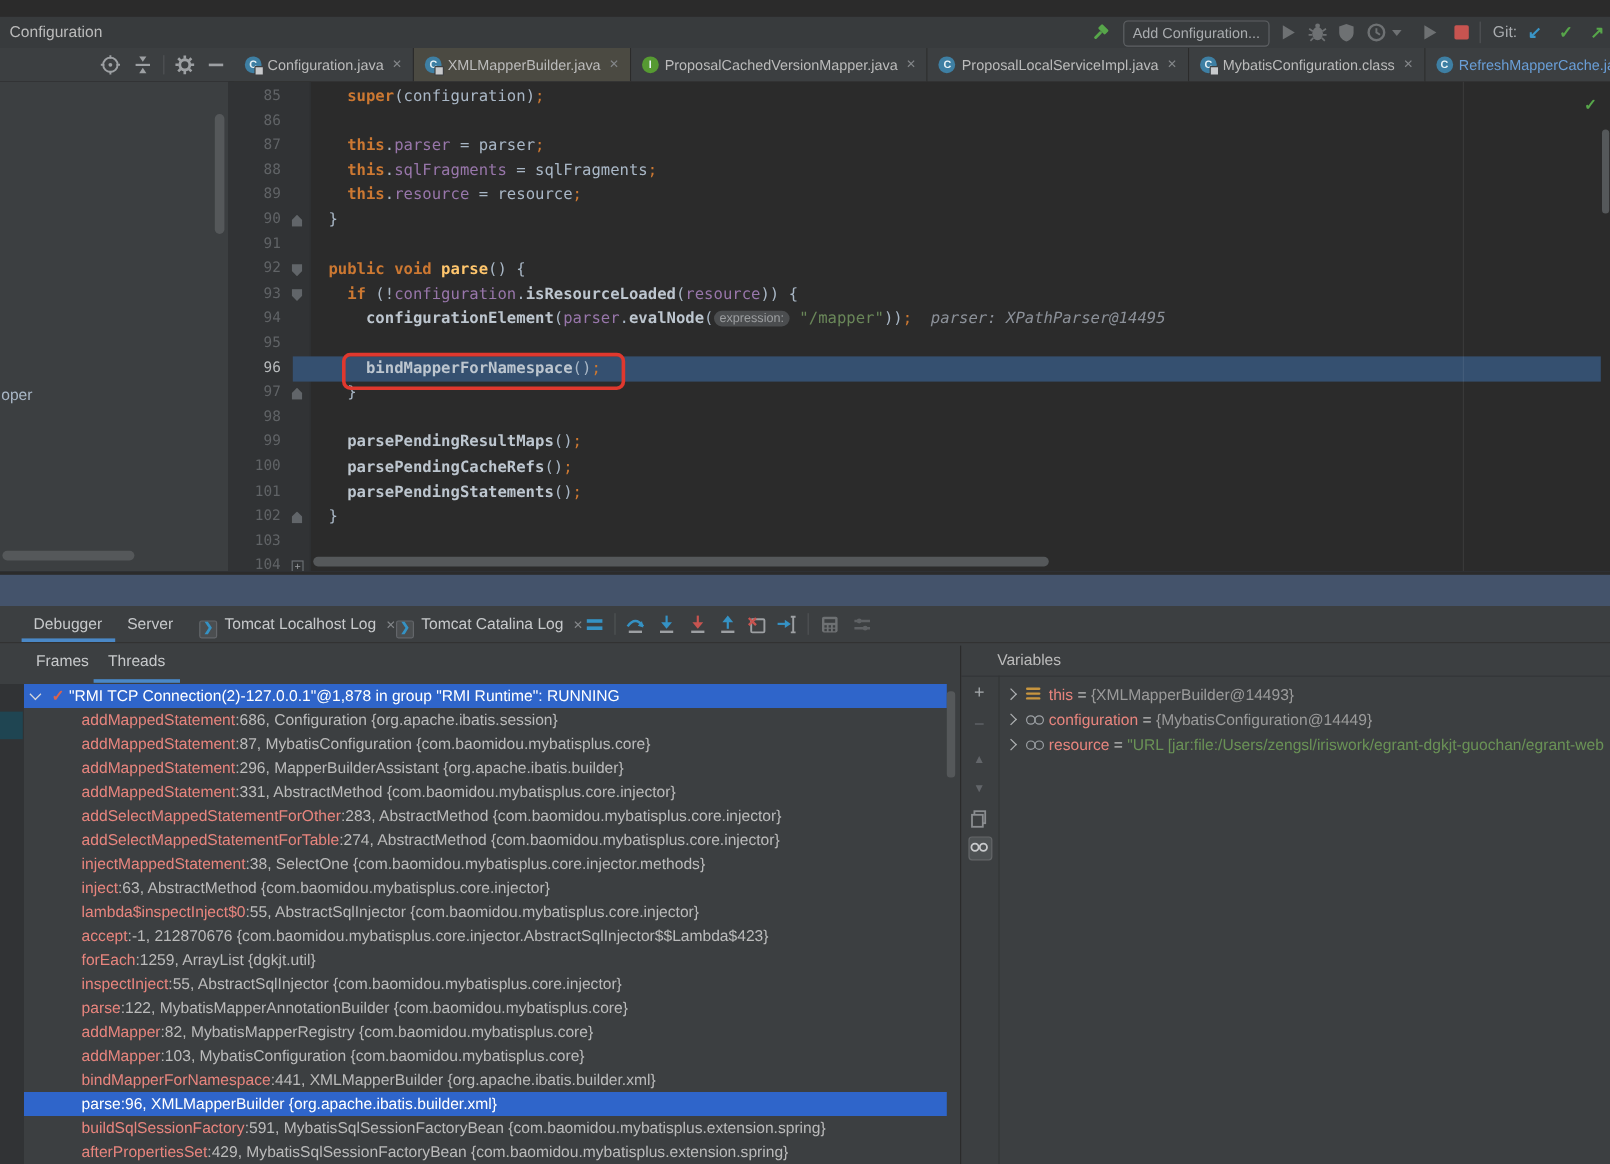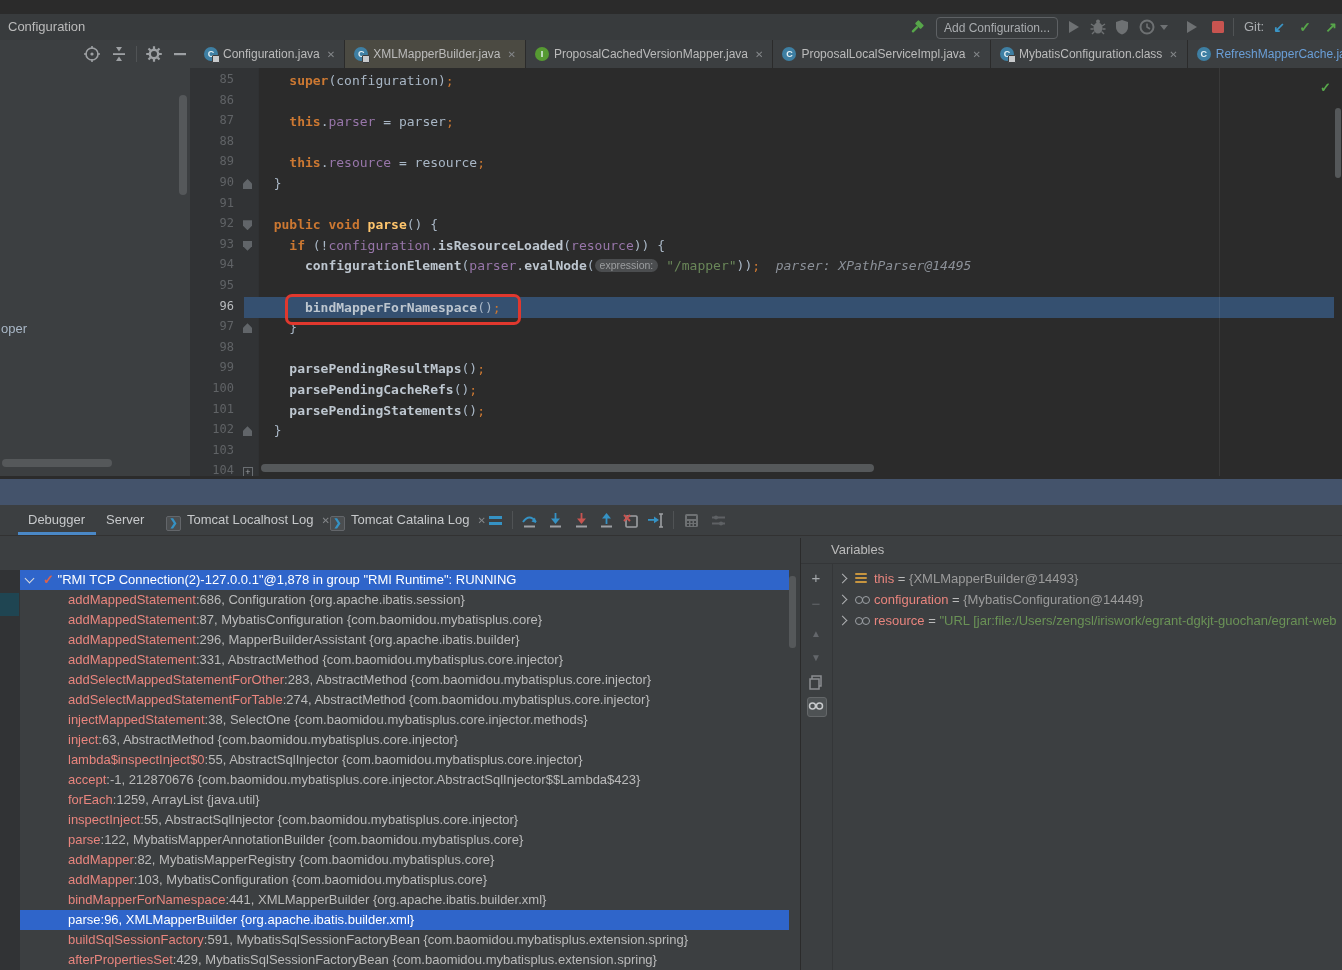--- a/index.html
+++ b/index.html
@@ -248,20 +248,21 @@
           </div>
           <div class="crow" style="top: 22.6px;">
             <div class="gnum">86</div>
           </div>
           <div class="crow" style="top: 43.2px;">
             <div class="gnum">87</div>
             <pre class="cline"><span class="c-p">    </span><span class="c-k">this</span><span class="c-p">.</span><span class="c-f">parser</span><span class="c-p"> = parser</span><span class="c-o">;</span></pre>
           </div>
           <div class="crow" style="top: 63.8px;">
             <div class="gnum">88</div>
+            <pre class="cline"><span class="c-p">    </span><span class="c-k">this</span><span class="c-p">.</span><span class="c-f">sqlFragments</span><span class="c-p"> = sqlFragments</span><span class="c-o">;</span></pre>
           </div>
           <div class="crow" style="top: 84.4px;">
             <div class="gnum">89</div>
             <pre class="cline"><span class="c-p">    </span><span class="c-k">this</span><span class="c-p">.</span><span class="c-f">resource</span><span class="c-p"> = resource</span><span class="c-o">;</span></pre>
           </div>
           <div class="crow" style="top: 105px;">
             <div class="gnum">90</div>
             <span class="fold close"></span>
             <pre class="cline"><span class="c-p">  }</span></pre>
           </div>
@@ -411,40 +412,45 @@
         <svg width="17" height="17" viewBox="0 0 17 17">
             <g stroke="#5E6164" stroke-width="2">
               <path d="M2 5.5 H15 M2 11.5 H15"></path>
             </g>
             <circle cx="6" cy="5.5" r="2" fill="#5E6164"></circle>
             <circle cx="11" cy="11.5" r="2" fill="#5E6164"></circle>
           </svg>
       </span>
     </div>
 
+    <div class="subtabs">
+      <span class="subtab" style="left:30px">Frames</span>
+      <span class="subtab" style="left:90px">Threads</span>
+      <div class="subline" style="left:78px;width:72px"></div>
+    </div>
 
     <div class="frames">
       <div class="fgutter">
           <div class="tealblk"></div>
         </div>
       <div class="throw">
         <span class="chev down" style="margin:0 10px 2px 6px"></span><span class="thcheck">✓ </span><span>"RMI TCP Connection(2)-127.0.0.1"@1,878 in group "RMI Runtime": RUNNING</span>
       </div>
       <div id="frame-rows">
           <div class="frow" style="top: 20px; left: 20px; width: 769px; padding-left: 48px; box-sizing: border-box;"><span class="nm">addMappedStatement</span><span class="rs">:686, Configuration {org.apache.ibatis.session}</span></div>
           <div class="frow" style="top: 40px; left: 20px; width: 769px; padding-left: 48px; box-sizing: border-box;"><span class="nm">addMappedStatement</span><span class="rs">:87, MybatisConfiguration {com.baomidou.mybatisplus.core}</span></div>
           <div class="frow" style="top: 60px; left: 20px; width: 769px; padding-left: 48px; box-sizing: border-box;"><span class="nm">addMappedStatement</span><span class="rs">:296, MapperBuilderAssistant {org.apache.ibatis.builder}</span></div>
           <div class="frow" style="top: 80px; left: 20px; width: 769px; padding-left: 48px; box-sizing: border-box;"><span class="nm">addMappedStatement</span><span class="rs">:331, AbstractMethod {com.baomidou.mybatisplus.core.injector}</span></div>
           <div class="frow" style="top: 100px; left: 20px; width: 769px; padding-left: 48px; box-sizing: border-box;"><span class="nm">addSelectMappedStatementForOther</span><span class="rs">:283, AbstractMethod {com.baomidou.mybatisplus.core.injector}</span></div>
           <div class="frow" style="top: 120px; left: 20px; width: 769px; padding-left: 48px; box-sizing: border-box;"><span class="nm">addSelectMappedStatementForTable</span><span class="rs">:274, AbstractMethod {com.baomidou.mybatisplus.core.injector}</span></div>
           <div class="frow" style="top: 140px; left: 20px; width: 769px; padding-left: 48px; box-sizing: border-box;"><span class="nm">injectMappedStatement</span><span class="rs">:38, SelectOne {com.baomidou.mybatisplus.core.injector.methods}</span></div>
           <div class="frow" style="top: 160px; left: 20px; width: 769px; padding-left: 48px; box-sizing: border-box;"><span class="nm">inject</span><span class="rs">:63, AbstractMethod {com.baomidou.mybatisplus.core.injector}</span></div>
           <div class="frow" style="top: 180px; left: 20px; width: 769px; padding-left: 48px; box-sizing: border-box;"><span class="nm">lambda$inspectInject$0</span><span class="rs">:55, AbstractSqlInjector {com.baomidou.mybatisplus.core.injector}</span></div>
           <div class="frow" style="top: 200px; left: 20px; width: 769px; padding-left: 48px; box-sizing: border-box;"><span class="nm">accept</span><span class="rs">:-1, 212870676 {com.baomidou.mybatisplus.core.injector.AbstractSqlInjector$$Lambda$423}</span></div>
-          <div class="frow" style="top: 220px; left: 20px; width: 769px; padding-left: 48px; box-sizing: border-box;"><span class="nm">forEach</span><span class="rs">:1259, ArrayList {java.util}</span></div>
+          <div class="frow" style="top: 220px; left: 20px; width: 769px; padding-left: 48px; box-sizing: border-box;"><span class="nm">forEach</span><span class="rs">:1259, ArrayList {dgkjt.util}</span></div>
           <div class="frow" style="top: 240px; left: 20px; width: 769px; padding-left: 48px; box-sizing: border-box;"><span class="nm">inspectInject</span><span class="rs">:55, AbstractSqlInjector {com.baomidou.mybatisplus.core.injector}</span></div>
           <div class="frow" style="top: 260px; left: 20px; width: 769px; padding-left: 48px; box-sizing: border-box;"><span class="nm">parse</span><span class="rs">:122, MybatisMapperAnnotationBuilder {com.baomidou.mybatisplus.core}</span></div>
           <div class="frow" style="top: 280px; left: 20px; width: 769px; padding-left: 48px; box-sizing: border-box;"><span class="nm">addMapper</span><span class="rs">:82, MybatisMapperRegistry {com.baomidou.mybatisplus.core}</span></div>
           <div class="frow" style="top: 300px; left: 20px; width: 769px; padding-left: 48px; box-sizing: border-box;"><span class="nm">addMapper</span><span class="rs">:103, MybatisConfiguration {com.baomidou.mybatisplus.core}</span></div>
           <div class="frow" style="top: 320px; left: 20px; width: 769px; padding-left: 48px; box-sizing: border-box;"><span class="nm">bindMapperForNamespace</span><span class="rs">:441, XMLMapperBuilder {org.apache.ibatis.builder.xml}</span></div>
           <div class="frow sel" style="top: 340px; left: 20px; width: 769px; padding-left: 48px; box-sizing: border-box;"><span class="nm">parse</span><span class="rs">:96, XMLMapperBuilder {org.apache.ibatis.builder.xml}</span></div>
           <div class="frow" style="top: 360px; left: 20px; width: 769px; padding-left: 48px; box-sizing: border-box;"><span class="nm">buildSqlSessionFactory</span><span class="rs">:591, MybatisSqlSessionFactoryBean {com.baomidou.mybatisplus.extension.spring}</span></div>
           <div class="frow" style="top: 380px; left: 20px; width: 769px; padding-left: 48px; box-sizing: border-box;"><span class="nm">afterPropertiesSet</span><span class="rs">:429, MybatisSqlSessionFactoryBean {com.baomidou.mybatisplus.extension.spring}</span></div>
         </div>
       <div class="fscroll"></div>

